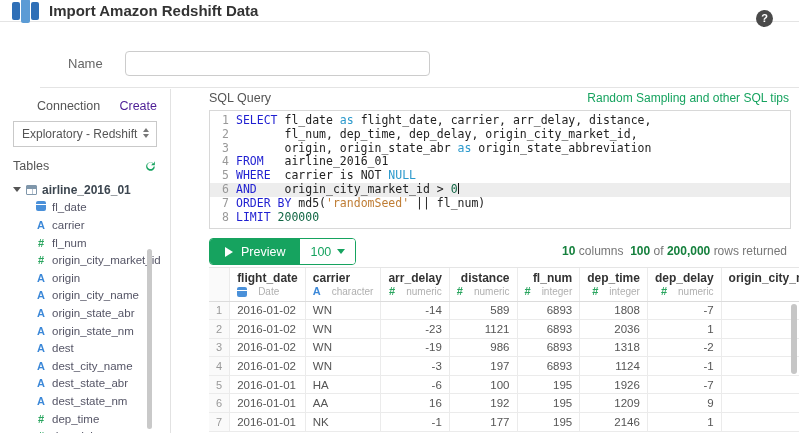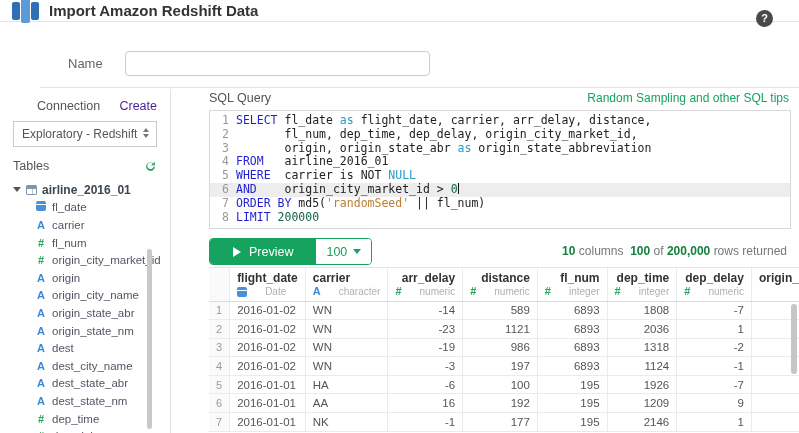--- a/index.html
+++ b/index.html
@@ -75,40 +75,40 @@
   .tk-a { color:#2b99cc; }
   .tk-n { color:#116644; }
   .tk-s { color:#bf7d35; }
   .cursor { display:inline-block; width:1px; height:11px; background:#111; vertical-align:-1px; }
 
   
   .preview-row { position:absolute; left:8px; top:149px; height:27px; display:flex; align-items:center; }
   .btn-group { display:inline-flex; height:27px; border-radius:4px; overflow:hidden;
     border:1px solid #16a35f; cursor:pointer; }
   .btn-preview { background:#16a35f; color:#fff; font-size:12.5px; display:flex; align-items:center;
-    gap:8px; padding:0 23px; }
+    gap:8px; padding:0 15px; }
   .play { width:0; height:0; border-top:5px solid transparent; border-bottom:5px solid transparent;
     border-left:8px solid #fff; }
   .btn-limit { background:#fff; color:#16a35f; font-size:12.5px; display:flex; align-items:center;
     gap:6px; padding:0 10px; }
   .dcaret { width:0; height:0; border-left:4px solid transparent; border-right:4px solid transparent;
     border-top:5px solid #16a35f; }
   .summary { position:absolute; right:12px; top:155px; font-size:12px; color:#777; }
   .summary b { color:#15803d; }
 
   
   .grid { position:absolute; left:8px; right:0; top:178px; bottom:0; overflow:hidden;
     border-top:1px solid #e5e5e5; }
   .gtable { display:table; table-layout:fixed; border-collapse:collapse; }
   .grow { display:table-row; }
   .gcell { display:table-cell; border-right:1px solid #ebebeb; border-bottom:1px solid #ebebeb;
     font-size:11.5px; color:#555; padding:0 7px; vertical-align:middle; white-space:nowrap; overflow:hidden; }
   .ghead .gcell { border-bottom:1px solid #dcdcdc; height:33px; vertical-align:top; padding-top:3px; }
   .th-name { font-size:12px; font-weight:bold; color:#333; line-height:14px; }
-  .th-type { font-size:10px; color:#b0b0b0; line-height:13px; display:flex; align-items:center; gap:18px; }
+  .th-type { font-size:10px; color:#b0b0b0; line-height:13px; display:flex; align-items:center; gap:11px; }
   .al-r { text-align:right; }
   .al-r .th-type { justify-content:flex-end; }
   .gbody .gcell { height:18.6px; }
   .rownum { background:#fafafa; color:#999; font-size:11px; text-align:right; }
   .grid-scroll { position:absolute; right:2px; top:36px; width:6px; height:70px;
     border-radius:3px; background:#c6c6c6; }
 </style>
 </head>
 <body>
 

